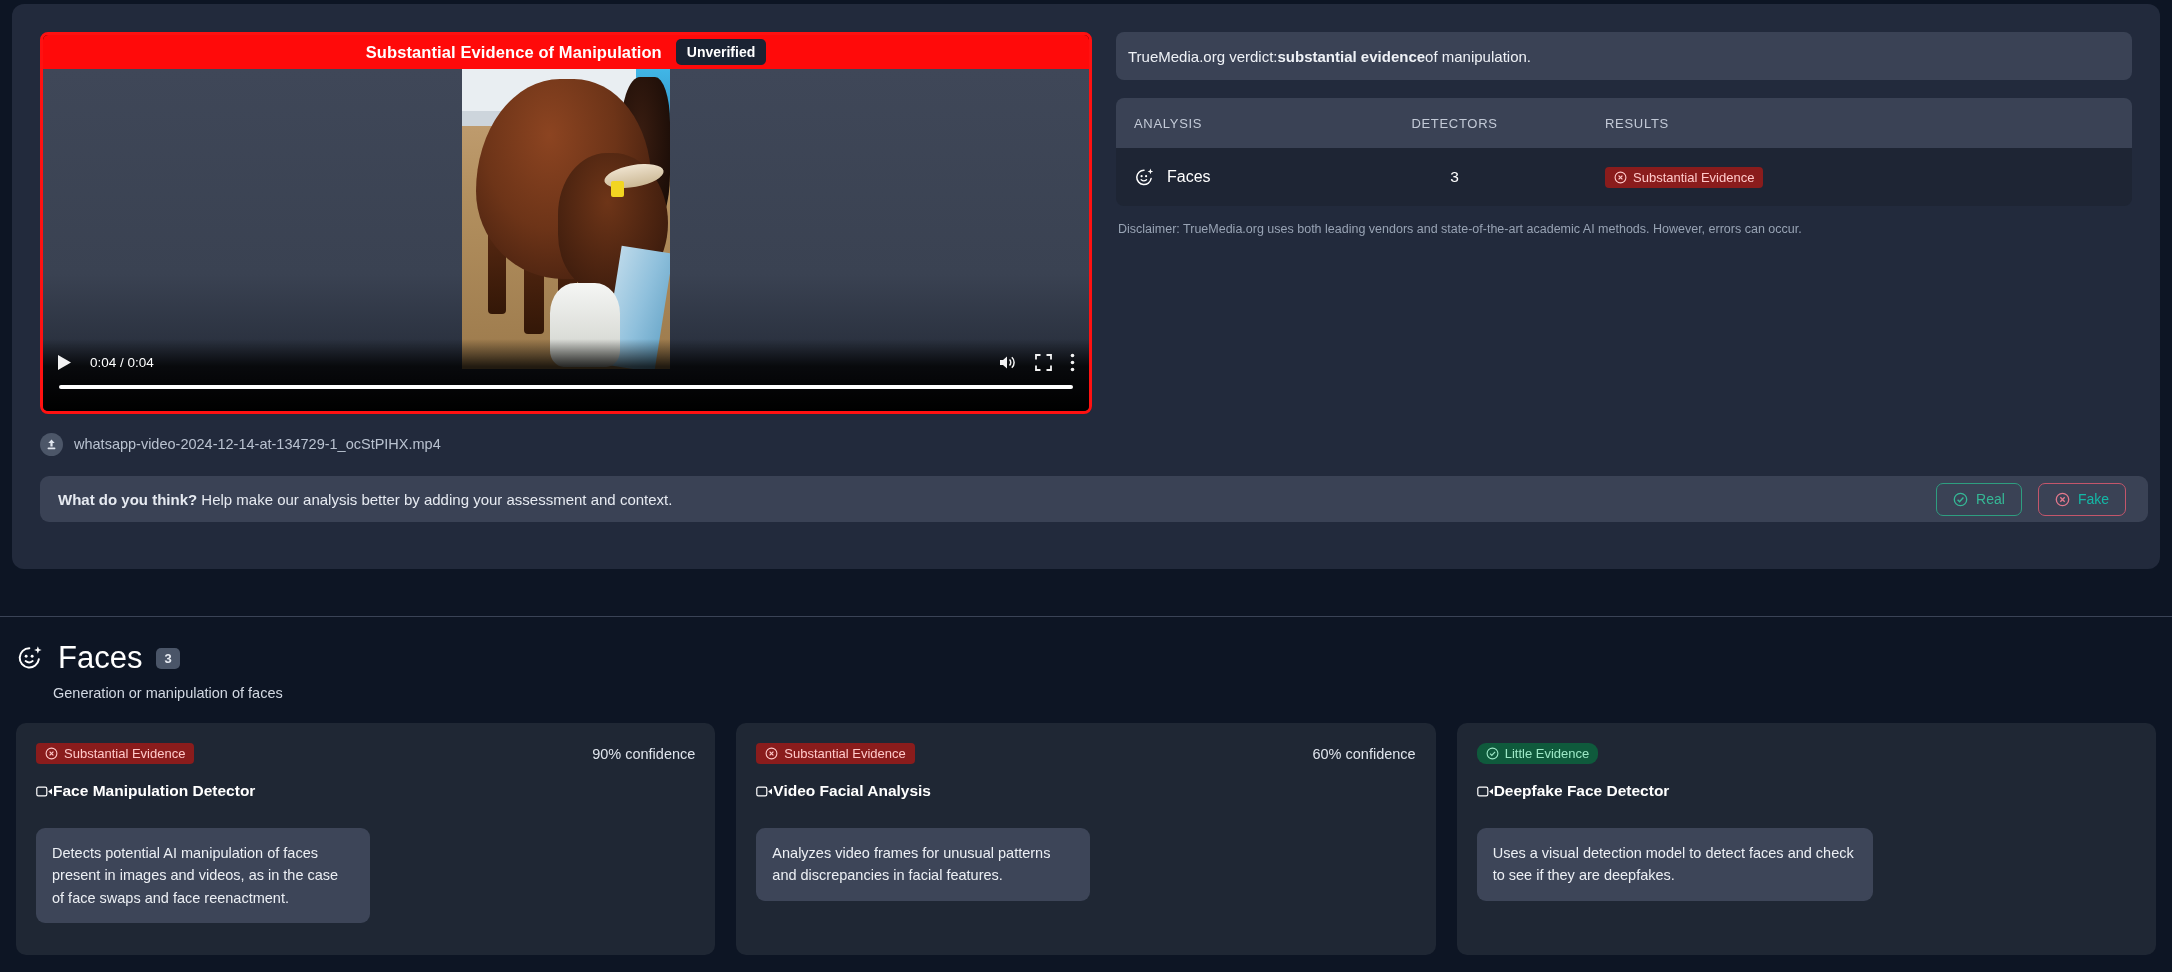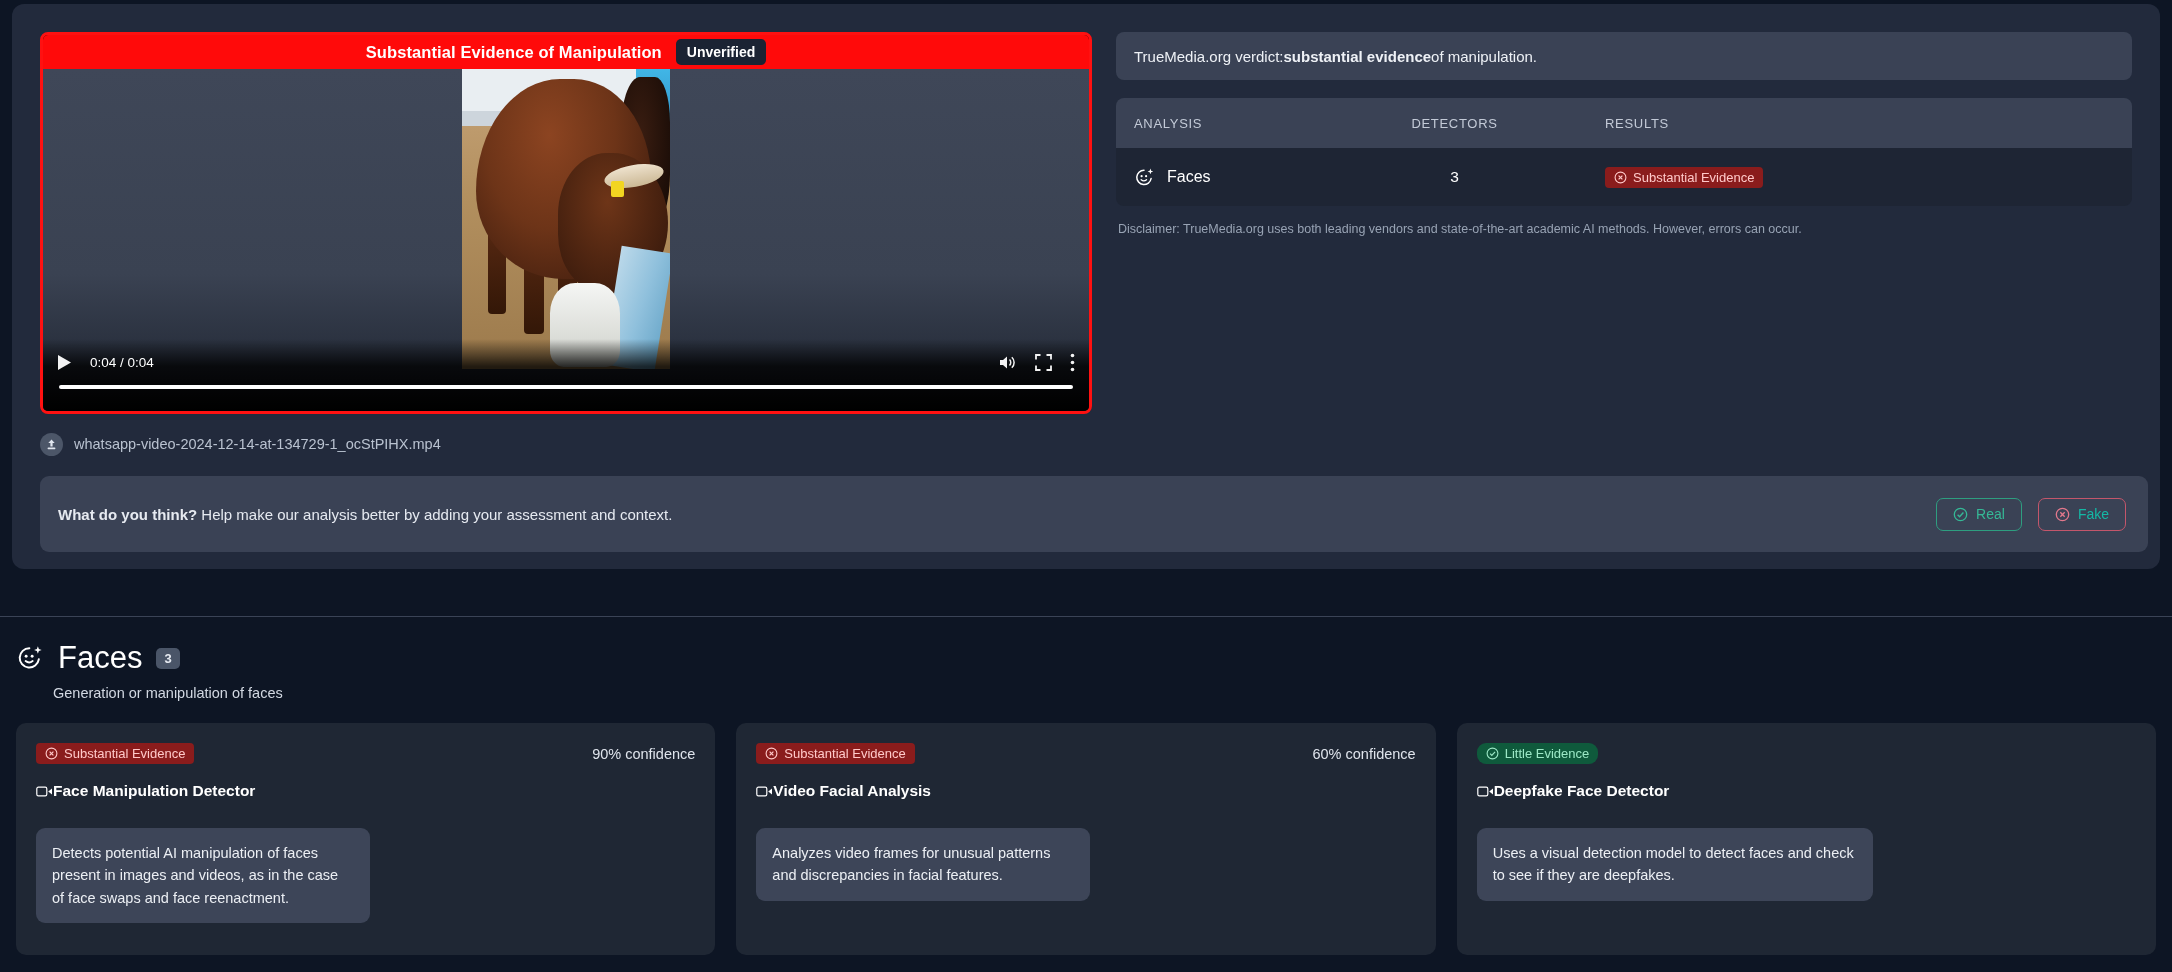--- a/index.html
+++ b/index.html
@@ -147,21 +147,21 @@
     width: 23px; height: 23px; border-radius: 50%;
     background: #4c5668;
     display: flex; align-items: center; justify-content: center;
   }
   .filename-text { font-size: 14.5px; color: #b9c2d0; }
 
   
   .feedback-bar {
     margin-top: 20px;
     width: 2108px;
-    height: 76px;
+    height: 46px;
     background: #3a4255;
     border-radius: 9px;
     display: flex; align-items: center;
     padding: 0 22px 0 18px;
   }
   .fb-text { font-size: 15px; color: #e6eaf1; }
   .fb-text b { font-weight: bold; }
   .fb-spacer { flex: 1; }
   .vote-btn {
     display: flex; align-items: center; gap: 8px;
@@ -171,21 +171,21 @@
   }
   .vote-real { border: 1px solid #2e9e80; color: #35b896; }
   .vote-fake { border: 1px solid #c4566b; color: #14b8a6; margin-left: 16px; }
 
   
   .verdict-bar {
     height: 48px;
     background: #3a4255;
     border-radius: 8px;
     display: flex; align-items: center;
-    padding: 0 18px;
+    padding: 0 12px;
     font-size: 15px; color: #eef1f6;
   }
   .verdict-bar b { font-weight: bold; }
 
   .result-table {
     margin-top: 18px;
     border-radius: 8px;
     overflow: hidden;
   }
   .rt-head {

